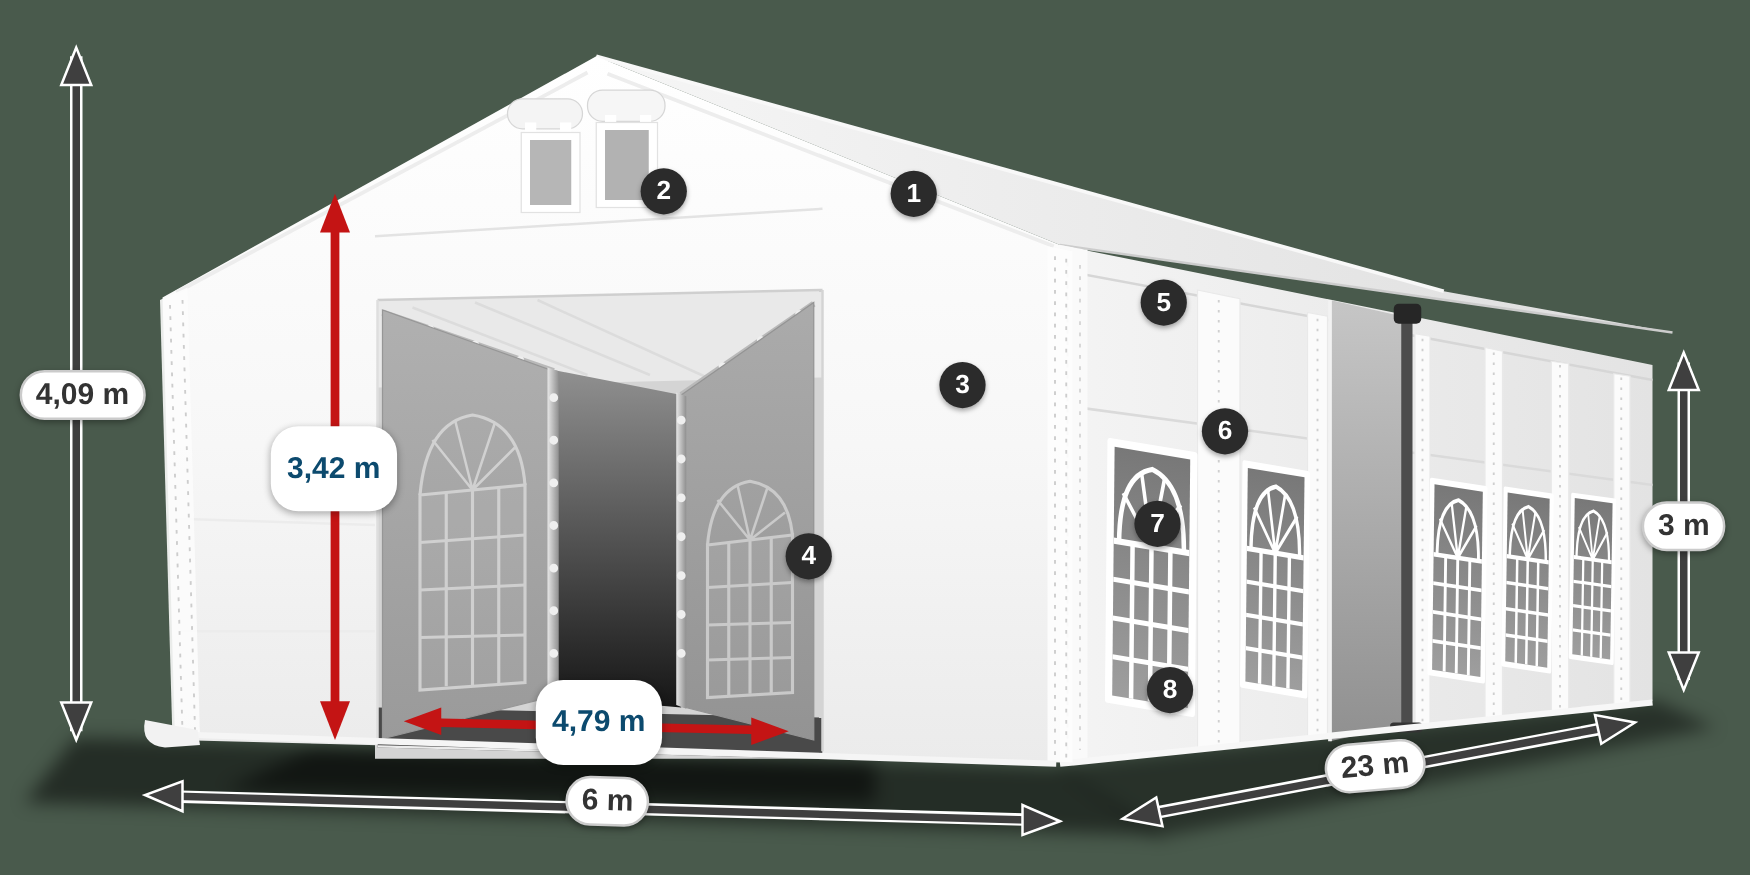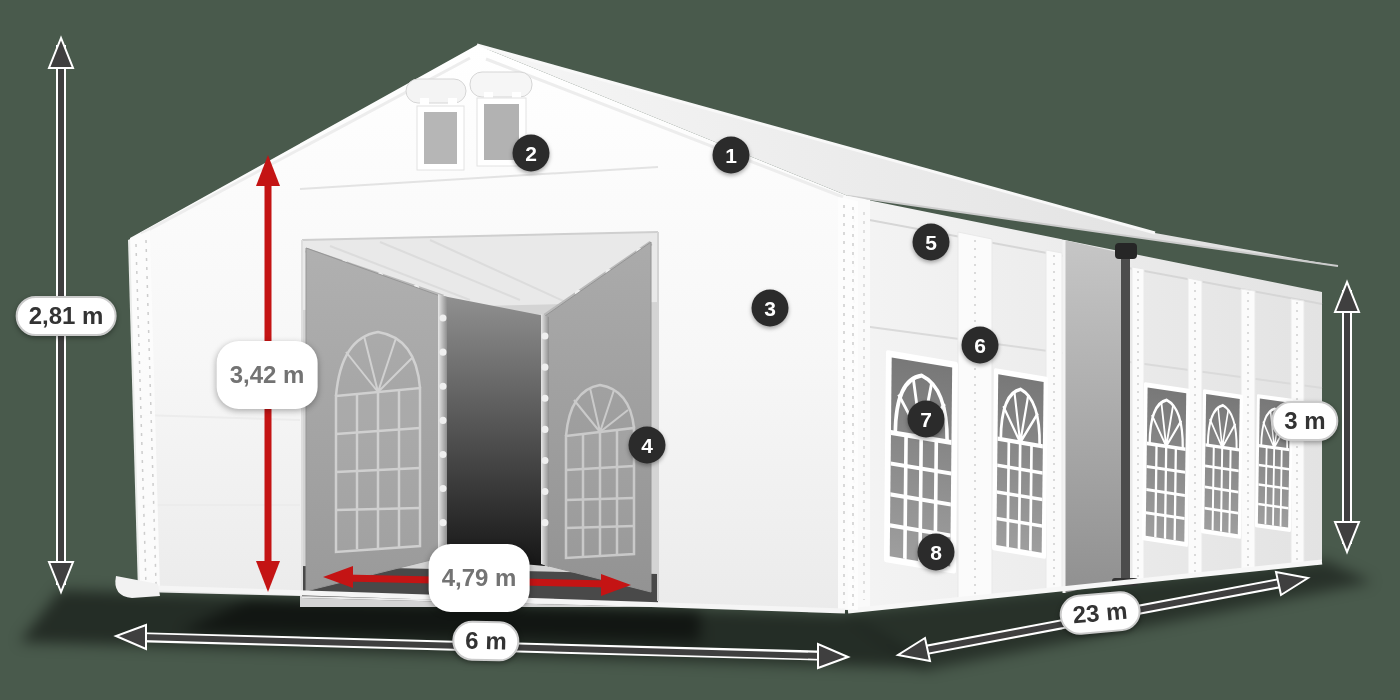--- a/index.html
+++ b/index.html
@@ -18,21 +18,21 @@
     box-shadow:0 2px 4px rgba(0,0,0,.35);
   }
   .dim-label {
     position:absolute; transform:translate(-50%,-50%);
     background:#fff; border-radius:22px; white-space:nowrap;
     font-weight:700; font-size:24px; color:#333;
     padding:4px 11px; border:2px solid #cbcbcb;
     box-shadow:0 2px 5px rgba(0,0,0,.35);
   }
   .dim-label.red {
-    color:#737373; border:none; padding:20px 13px;
+    color:#0c4a6e; border:none; padding:20px 13px;
     box-shadow:0 2px 6px rgba(0,0,0,.3);
   }
 </style>
 </head>
 <body>
 
 <div class="stage">
 
 <svg width="1400" height="700" viewBox="0 0 1400 700">
   <defs>
@@ -257,20 +257,20 @@
 
 <div class="marker" style="left:731px;top:155px">1</div>
 <div class="marker" style="left:531px;top:153px">2</div>
 <div class="marker" style="left:770px;top:308px">3</div>
 <div class="marker" style="left:647px;top:445px">4</div>
 <div class="marker" style="left:931px;top:242px">5</div>
 <div class="marker" style="left:980px;top:345px">6</div>
 <div class="marker" style="left:926px;top:419px">7</div>
 <div class="marker" style="left:936px;top:552px">8</div>
 
-<div class="dim-label" style="left:66px;top:316px">2,81 m</div>
+<div class="dim-label" style="left:66px;top:316px">4,09 m</div>
 <div class="dim-label red" style="left:267px;top:375px">3,42 m</div>
 <div class="dim-label red" style="left:479px;top:578px">4,79 m</div>
 <div class="dim-label" style="left:486px;top:641px;transform:translate(-50%,-50%) rotate(1.5deg)">6 m</div>
 <div class="dim-label" style="left:1100px;top:613px;transform:translate(-50%,-50%) rotate(-5deg)">23 m</div>
-<div class="dim-label" style="left:1305px;top:421px">3 m</div>
+<div class="dim-label" style="left:1347px;top:421px">3 m</div>
 
 </div>
 
 </body></html>

